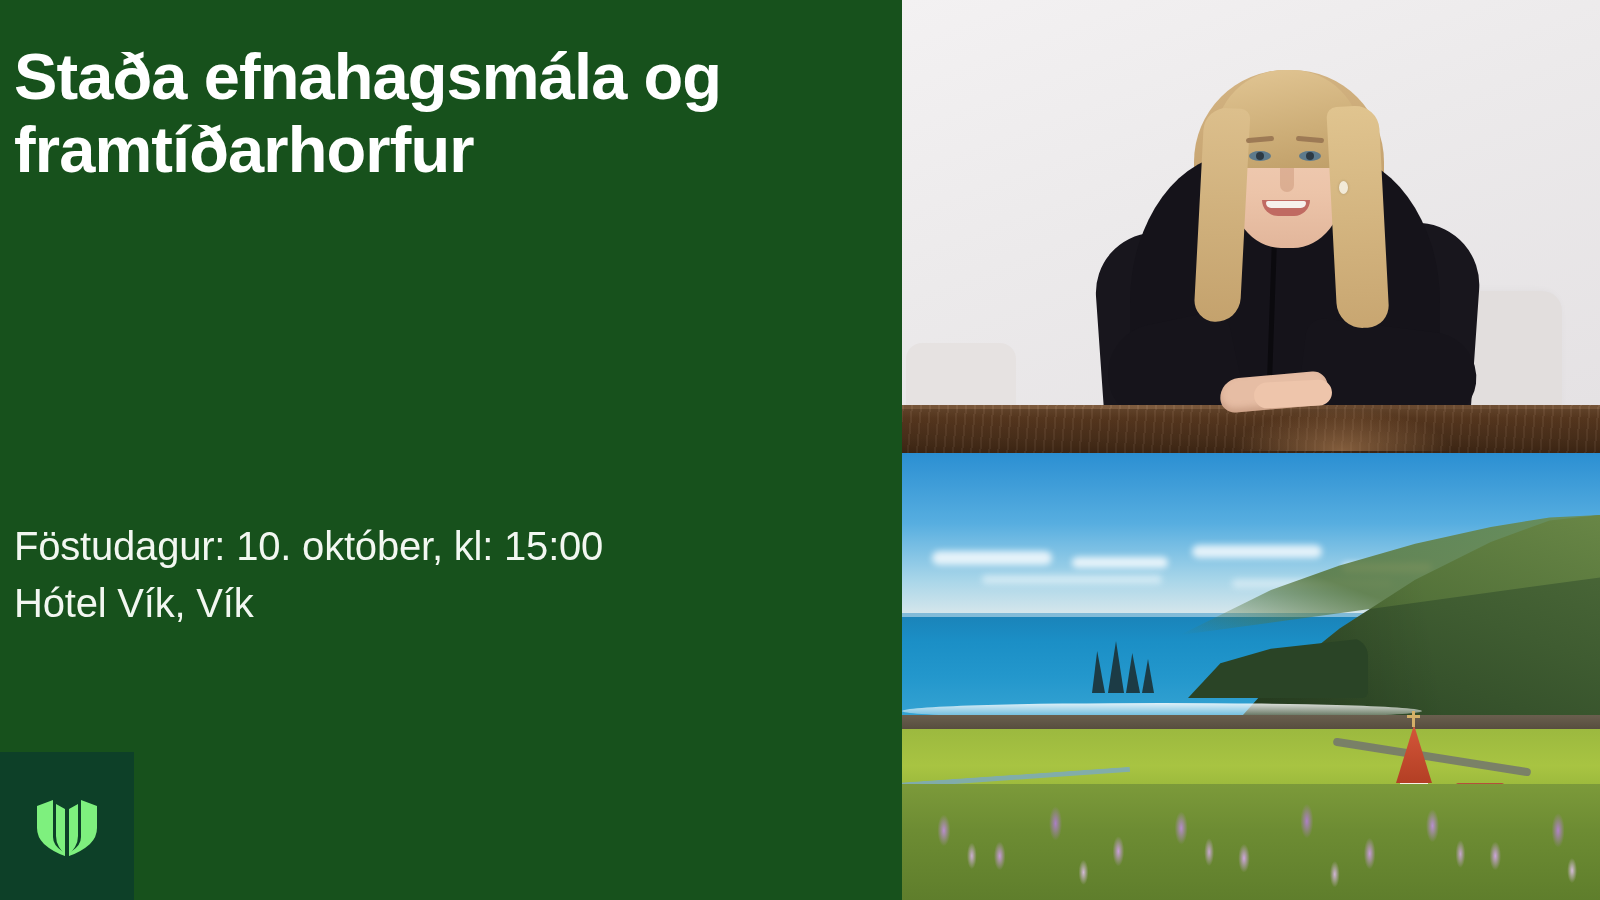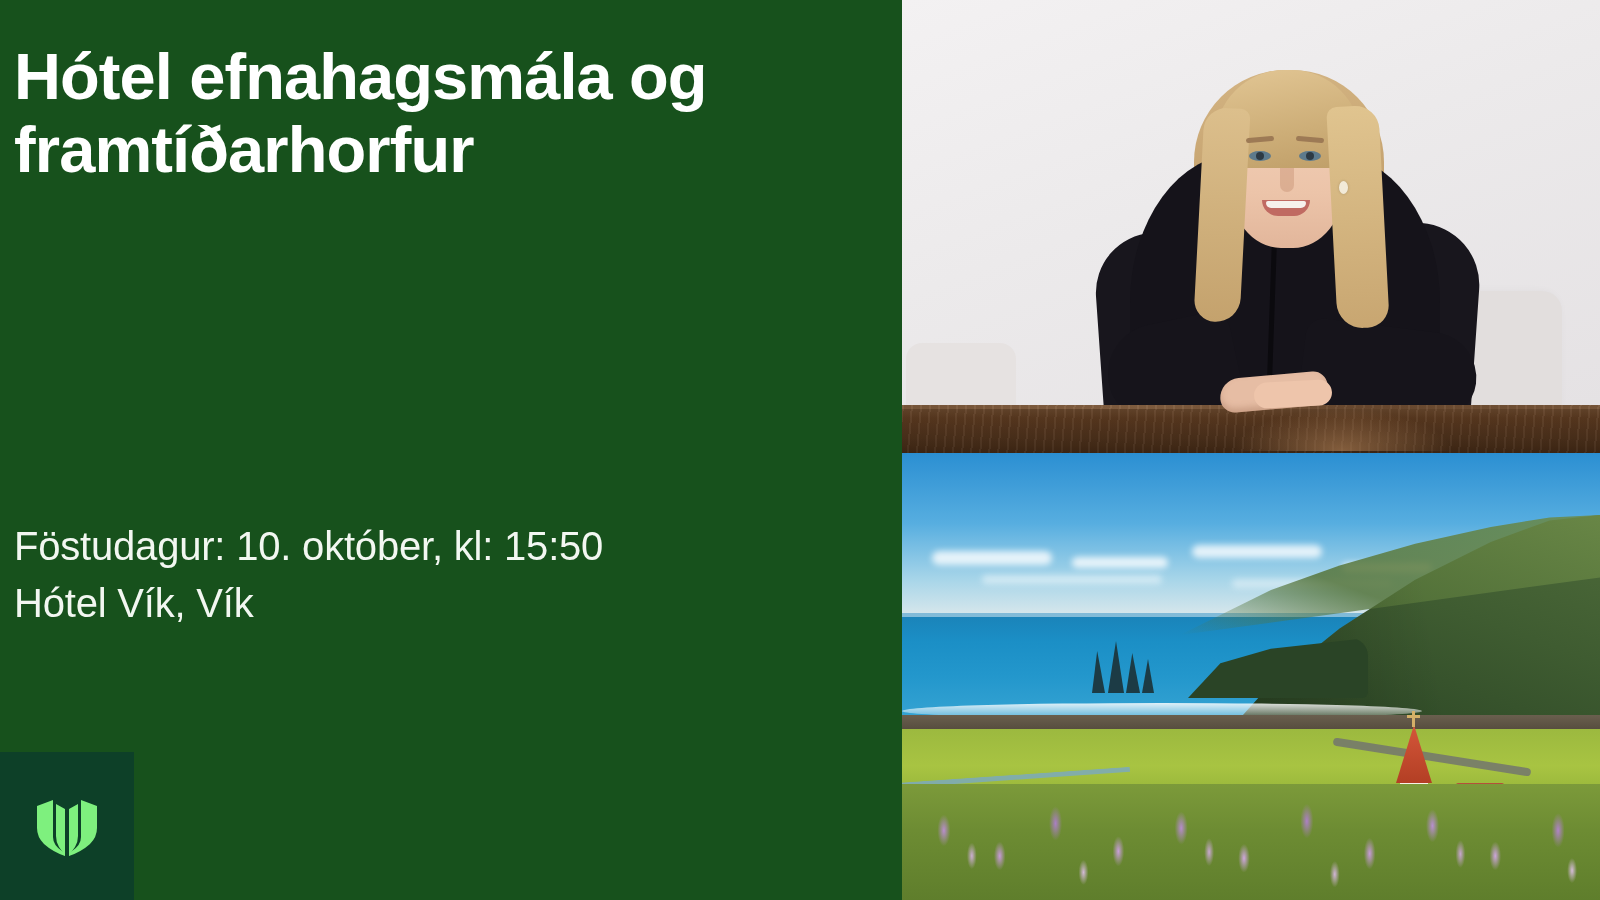--- a/index.html
+++ b/index.html
@@ -365,25 +365,25 @@
     background:linear-gradient(90deg,#1d4f8b 60%,#e8e4dc 60%);
   }
 </style>
 </head>
 <body>
 
 <div class="poster">
 
   <div class="left-panel">
 
-    <h1 class="headline">Hótel efnahagsmála og
+    <h1 class="headline">Staða efnahagsmála og
 framtíðarhorfur</h1>
 
 
-    <p class="event-block">Föstudagur: 10. október, kl: 15:50
+    <p class="event-block">Föstudagur: 10. október, kl: 15:00
 Hótel Vík, Vík</p>
 
     <div class="logo-tile">
       <svg class="logo-mark" width="76" height="76" viewBox="0 0 76 76">
 
         <path d="M8 18 L24 12 L24 49 Q24 57 33 63 L36 66 L36 68
                  Q24 64 15 56 Q8 49 8 40 Z" fill="#7ef07e"></path>
 
         <path d="M27 16 L36 21 L36 68 Q33 63 30 59 Q27 54 27 48 Z" fill="#7ef07e"></path>
 

